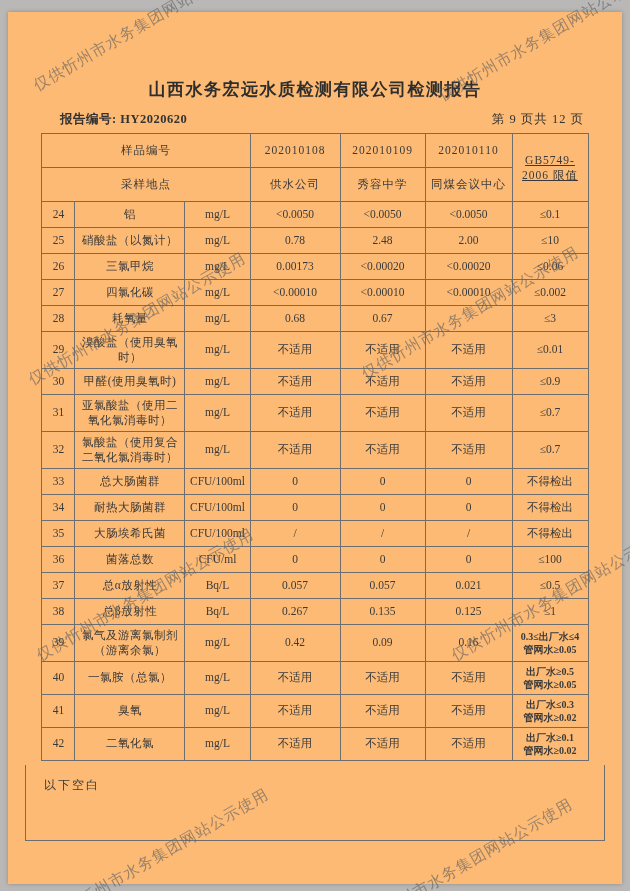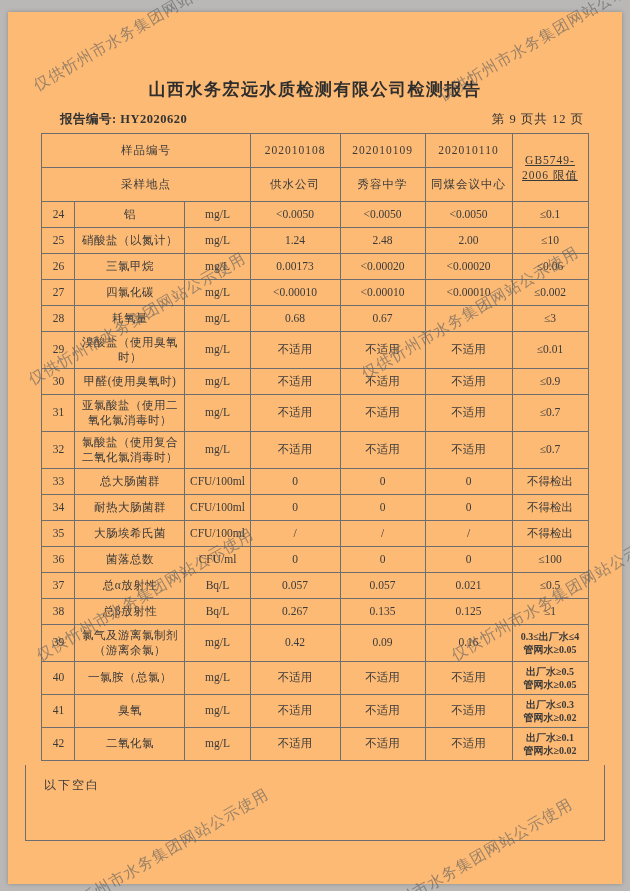--- a/index.html
+++ b/index.html
@@ -103,21 +103,21 @@
           <td class="num">mg/L</td>
           <td class="num">&lt;0.0050</td>
           <td class="num">&lt;0.0050</td>
           <td class="num">&lt;0.0050</td>
           <td class="num">≤0.1</td>
         </tr>
         <tr>
           <td class="num">25</td>
           <td class="name">硝酸盐（以氮计）</td>
           <td class="num">mg/L</td>
-          <td class="num">1.24</td>
+          <td class="num">0.78</td>
           <td class="num">2.48</td>
           <td class="num">2.00</td>
           <td class="num">≤10</td>
         </tr>
         <tr>
           <td class="num">26</td>
           <td class="name">三氯甲烷</td>
           <td class="num">mg/L</td>
           <td class="num">0.00173</td>
           <td class="num">&lt;0.00020</td>

